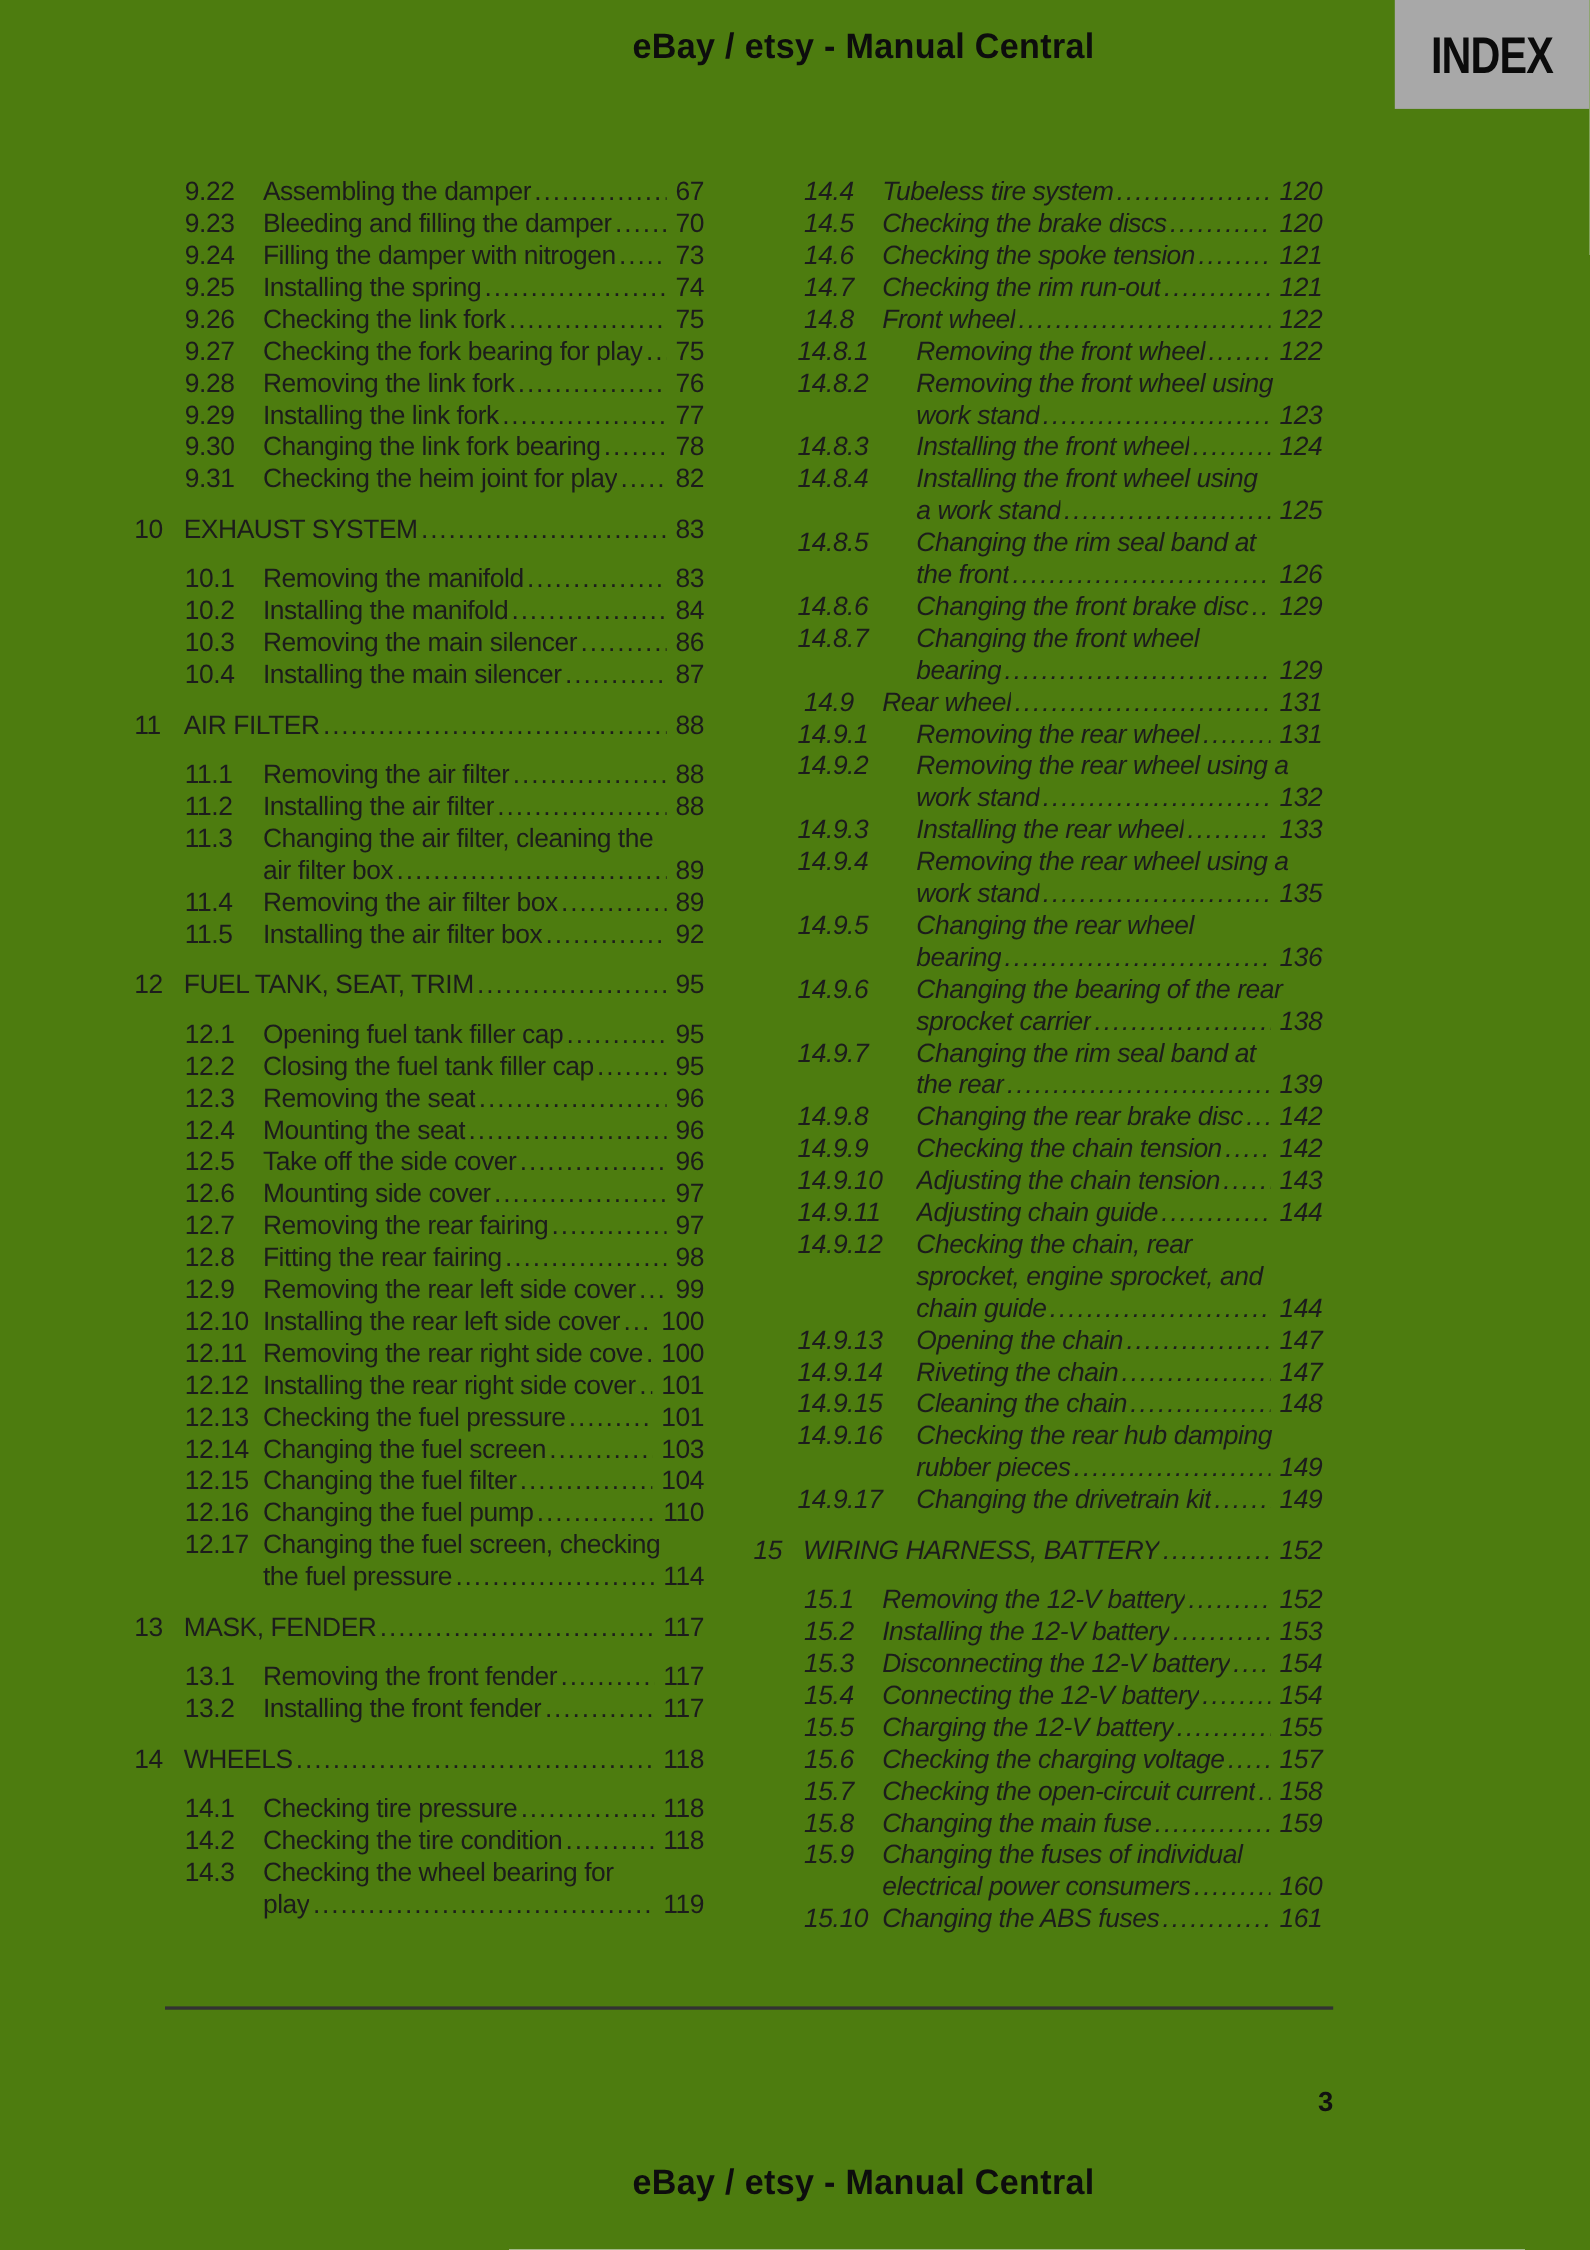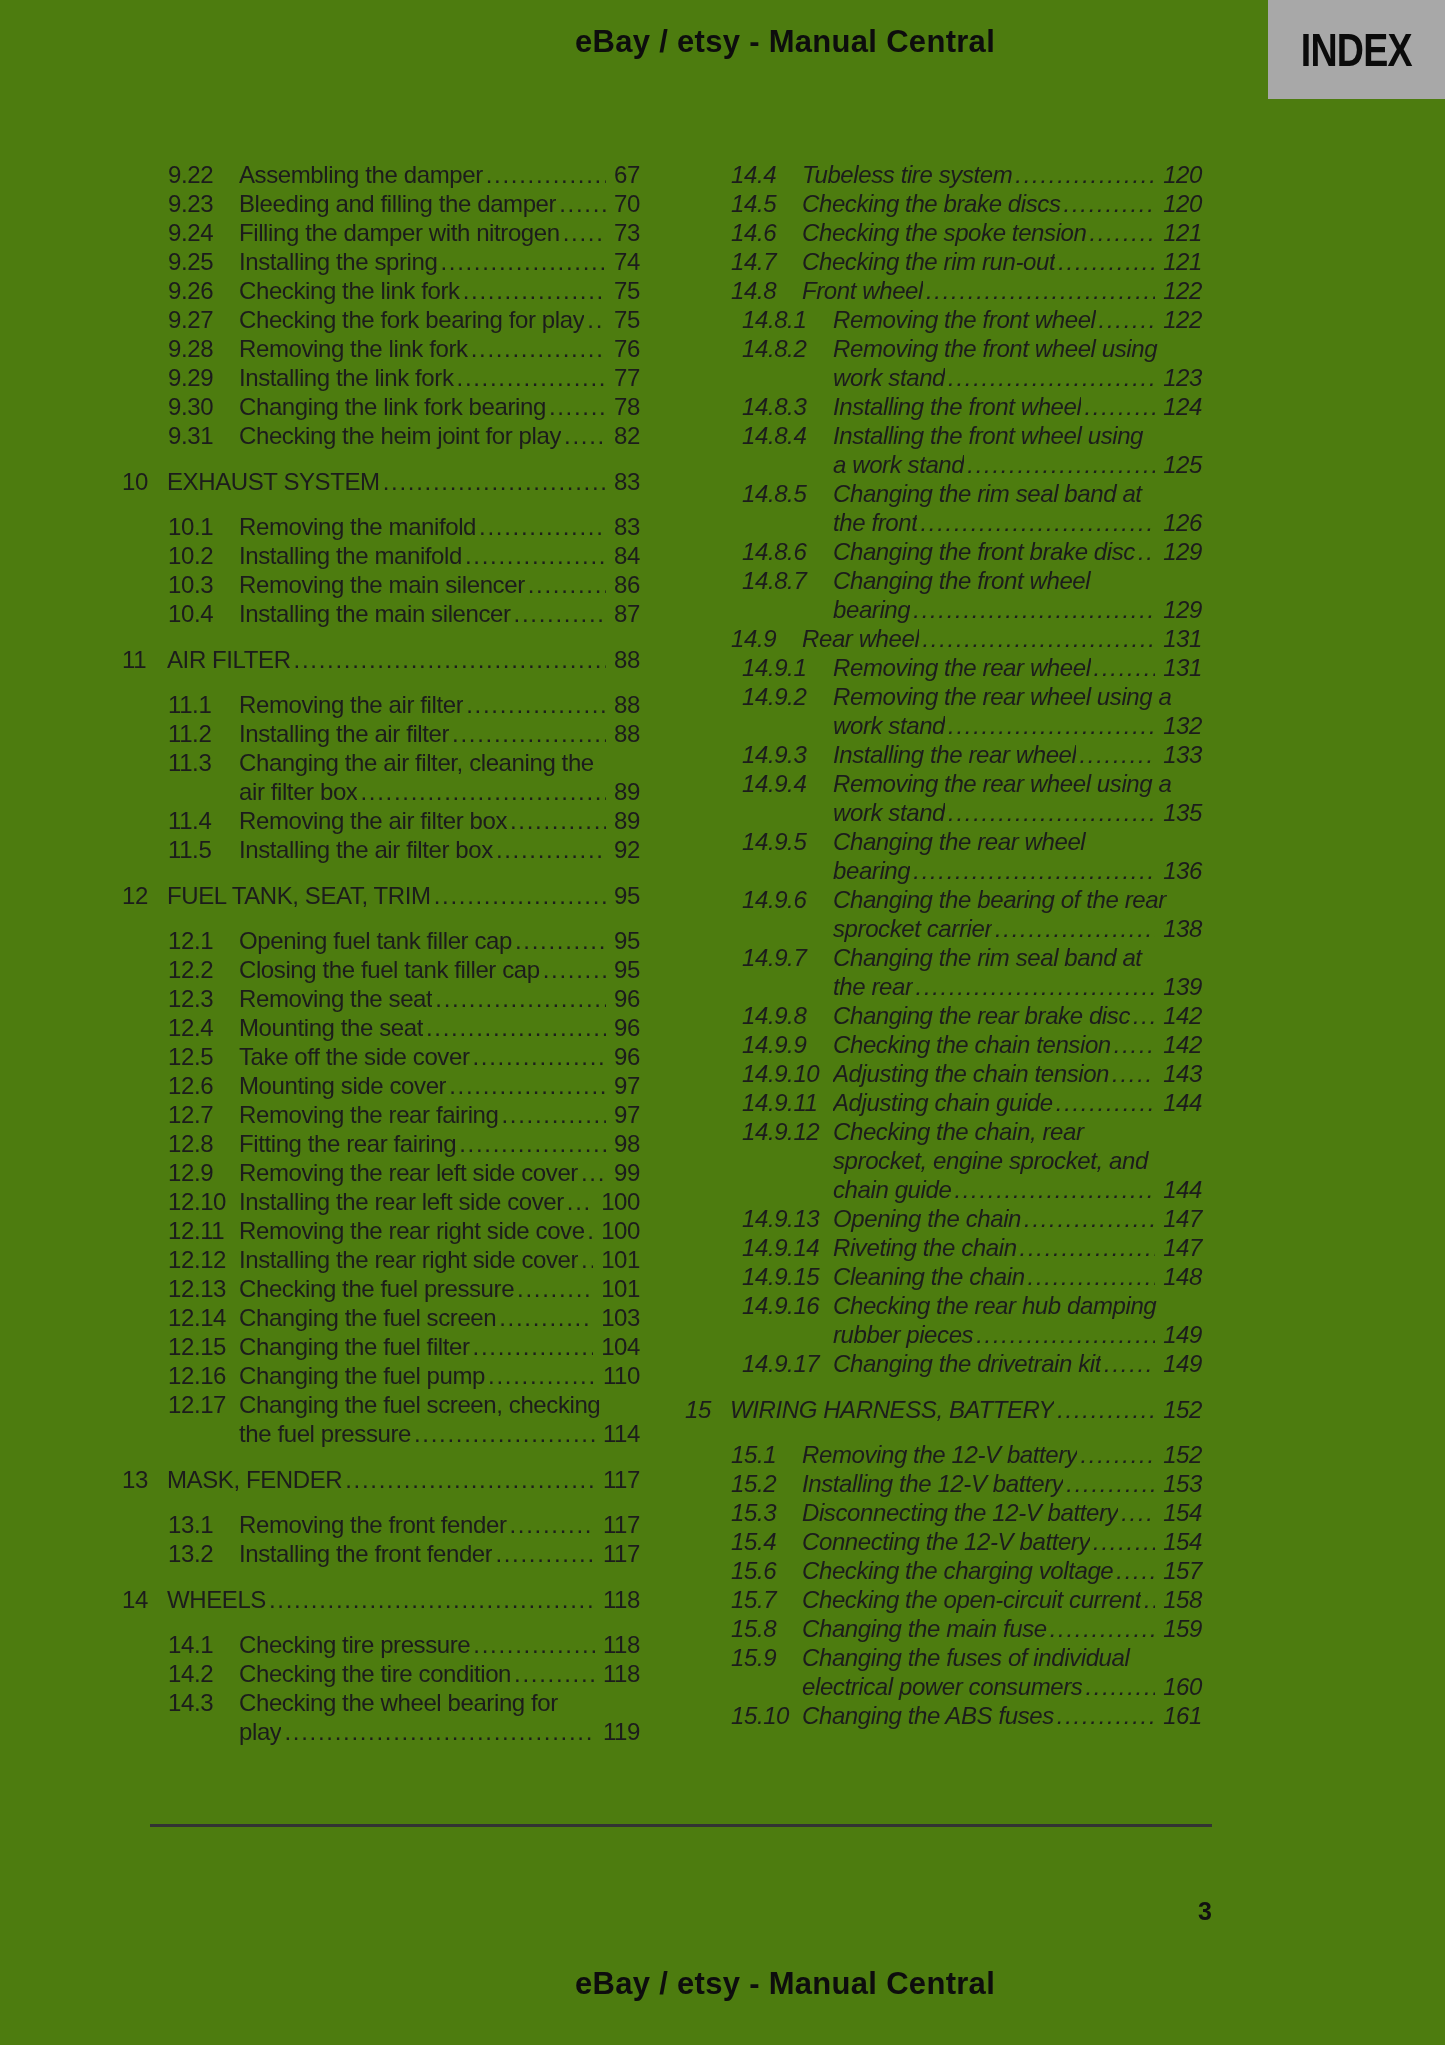--- a/index.html
+++ b/index.html
@@ -35,21 +35,21 @@
   }
   #col-left{left:122px;width:518px;}
   #col-right{left:685px;width:517px;font-style:italic;}
   .entry{position:relative;}
   .entry .num{position:absolute;top:0;white-space:nowrap;}
   .lvl1{padding-left:45px;margin-top:17px;margin-bottom:16px;}
   .lvl1 .num{left:0;}
   .lvl2{padding-left:117px;}
   .lvl2 .num{left:46px;}
   .lvl3{padding-left:148px;}
-  .lvl3 .num{left:57px;}
+  .lvl3 .num{left:40px;}
   .tline{white-space:nowrap;}
   .lastline{display:flex;align-items:baseline;}
   .lastline .t{flex:0 1 auto;min-width:0;overflow:hidden;white-space:nowrap;}
   .leader{
     flex:1 1 6px;min-width:0;overflow:hidden;white-space:nowrap;
     margin-left:3px;margin-right:8px;
   }
   .leader::after{
     content:"..........................................................................................";
     letter-spacing:1.7px;
@@ -735,20 +735,28 @@
       </div>
       <div class="entry lvl2">
         <span class="num">15.4</span>
         <div class="lastline">
           <span class="t">Connecting the 12-V battery</span>
           <span class="leader"></span>
           <span class="pg">154</span>
         </div>
       </div>
       <div class="entry lvl2">
+        <span class="num">15.5</span>
+        <div class="lastline">
+          <span class="t">Charging the 12-V battery</span>
+          <span class="leader"></span>
+          <span class="pg">155</span>
+        </div>
+      </div>
+      <div class="entry lvl2">
         <span class="num">15.6</span>
         <div class="lastline">
           <span class="t">Checking the charging voltage</span>
           <span class="leader"></span>
           <span class="pg">157</span>
         </div>
       </div>
       <div class="entry lvl2">
         <span class="num">15.7</span>
         <div class="lastline">

